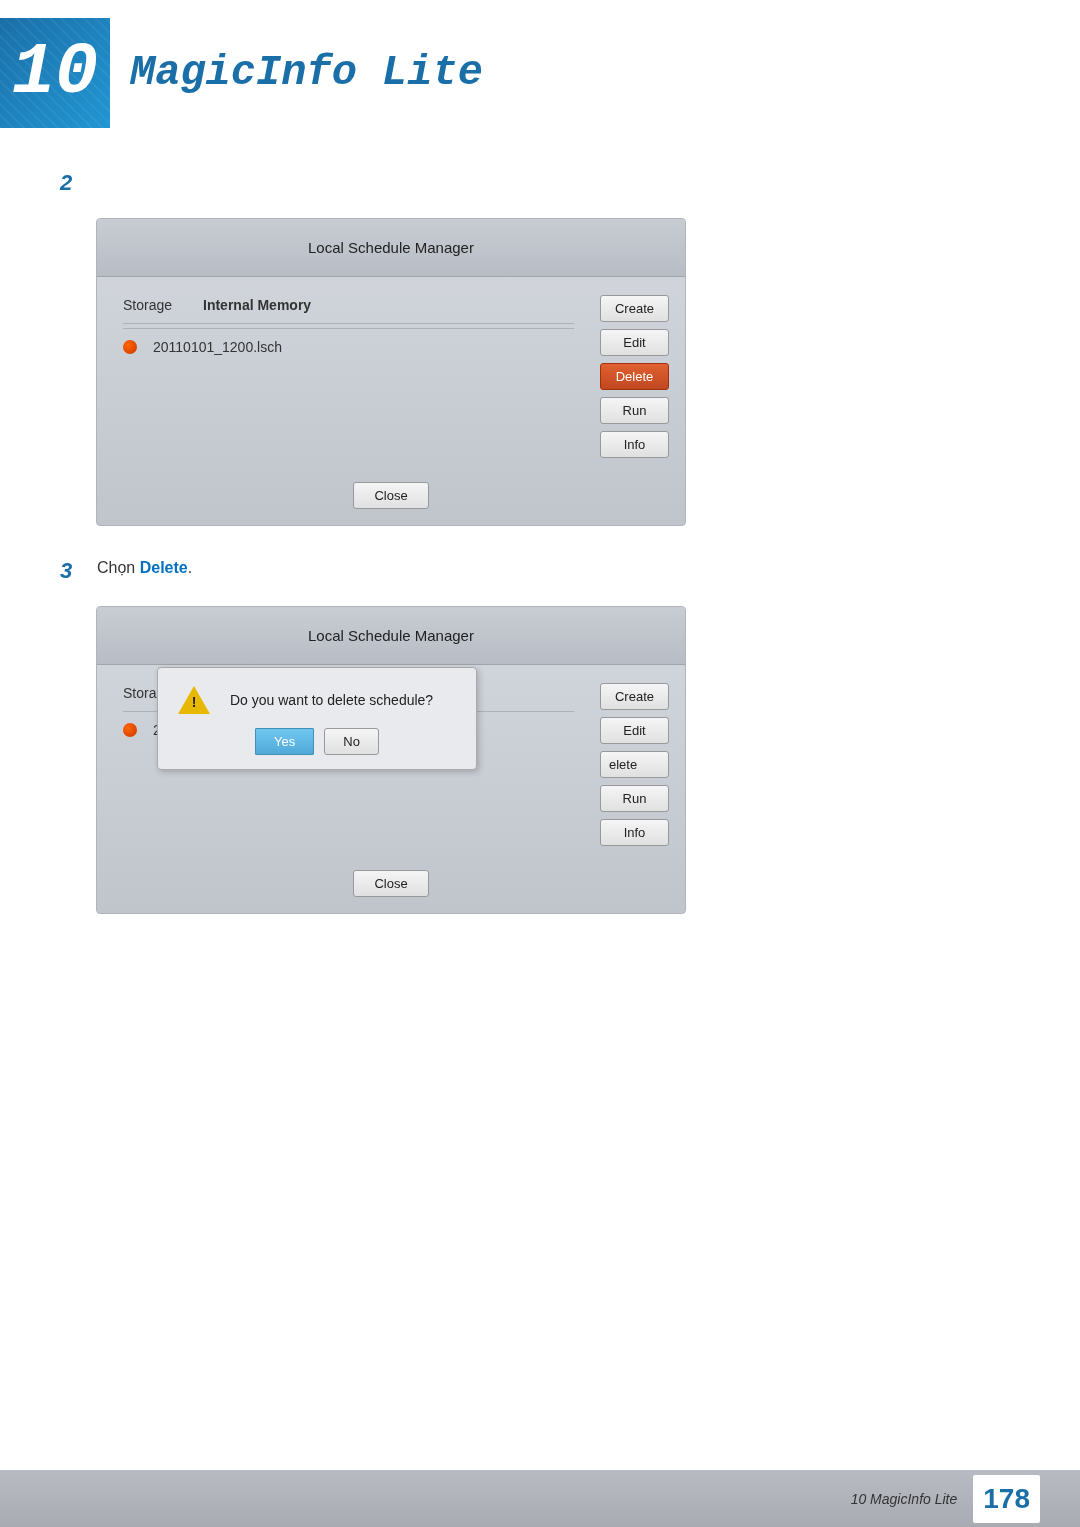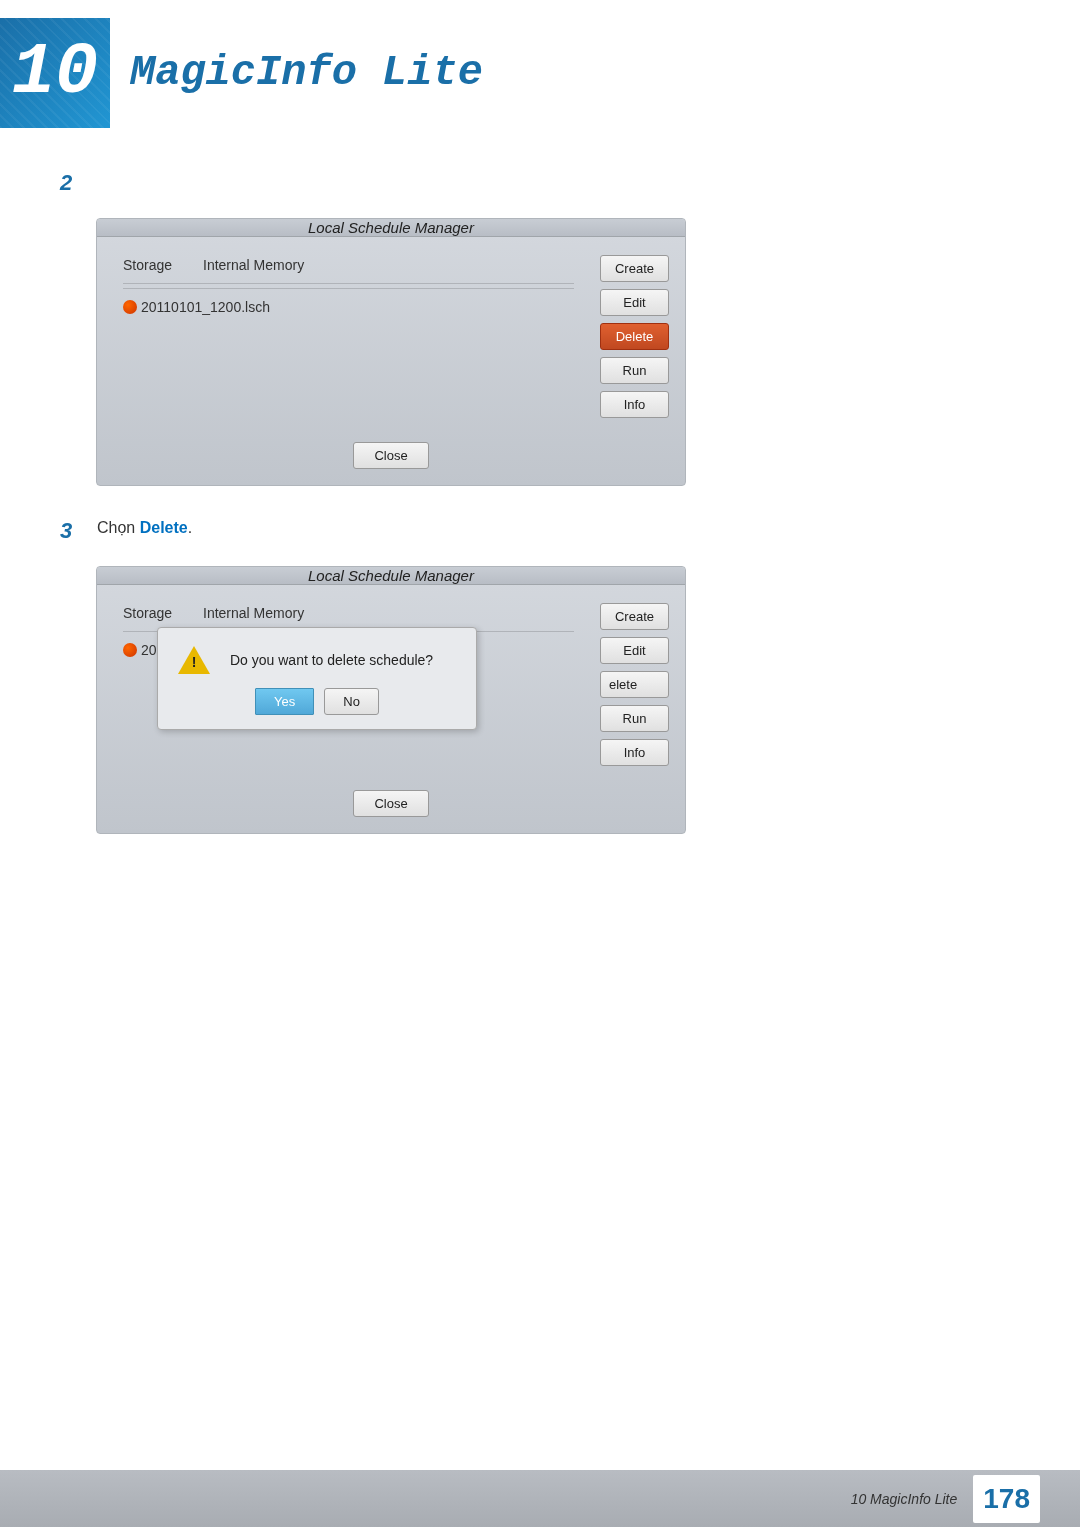--- a/index.html
+++ b/index.html
@@ -105,25 +105,24 @@
       width: 590px;
       margin-left: 0;
       margin-bottom: 30px;
       padding-bottom: 16px;
     }
 
     .dialog-title-bar {
       background: linear-gradient(180deg, #c8cdd4 0%, #b8bdc5 100%);
       border-bottom: 1px solid #a0a5aa;
       text-align: center;
-      padding: 0 0;
+      padding: 20px 0;
       font-size: 15px;
       color: #222;
       border-radius: 4px 4px 0 0;
-      font-style: italic;
     }
 
     .dialog-body {
       display: flex;
       padding: 14px 16px;
       gap: 0;
     }
 
     .dialog-left {
       flex: 1;
@@ -145,40 +144,40 @@
       font-size: 14px;
       color: #333;
     }
 
     .dialog-row .label {
       font-weight: normal;
       min-width: 80px;
     }
 
     .dialog-row .value {
-      font-weight: normal;
+      font-weight: bold;
     }
 
     .separator-line {
       height: 1px;
       background: rgba(0,0,0,0.15);
       margin: 4px 10px;
     }
 
     .no-schedule-row {
       text-align: center;
       color: #555;
       font-size: 14px;
       padding: 6px 0;
     }
 
     .schedule-item {
       display: flex;
       align-items: center;
-      gap: 4px;
+      gap: 16px;
       padding: 6px 10px;
       font-size: 14px;
       color: #333;
     }
 
     .radio-icon {
       width: 14px;
       height: 14px;
       border-radius: 50%;
       background: radial-gradient(circle at 35% 35%, #ff6600, #cc3300);

